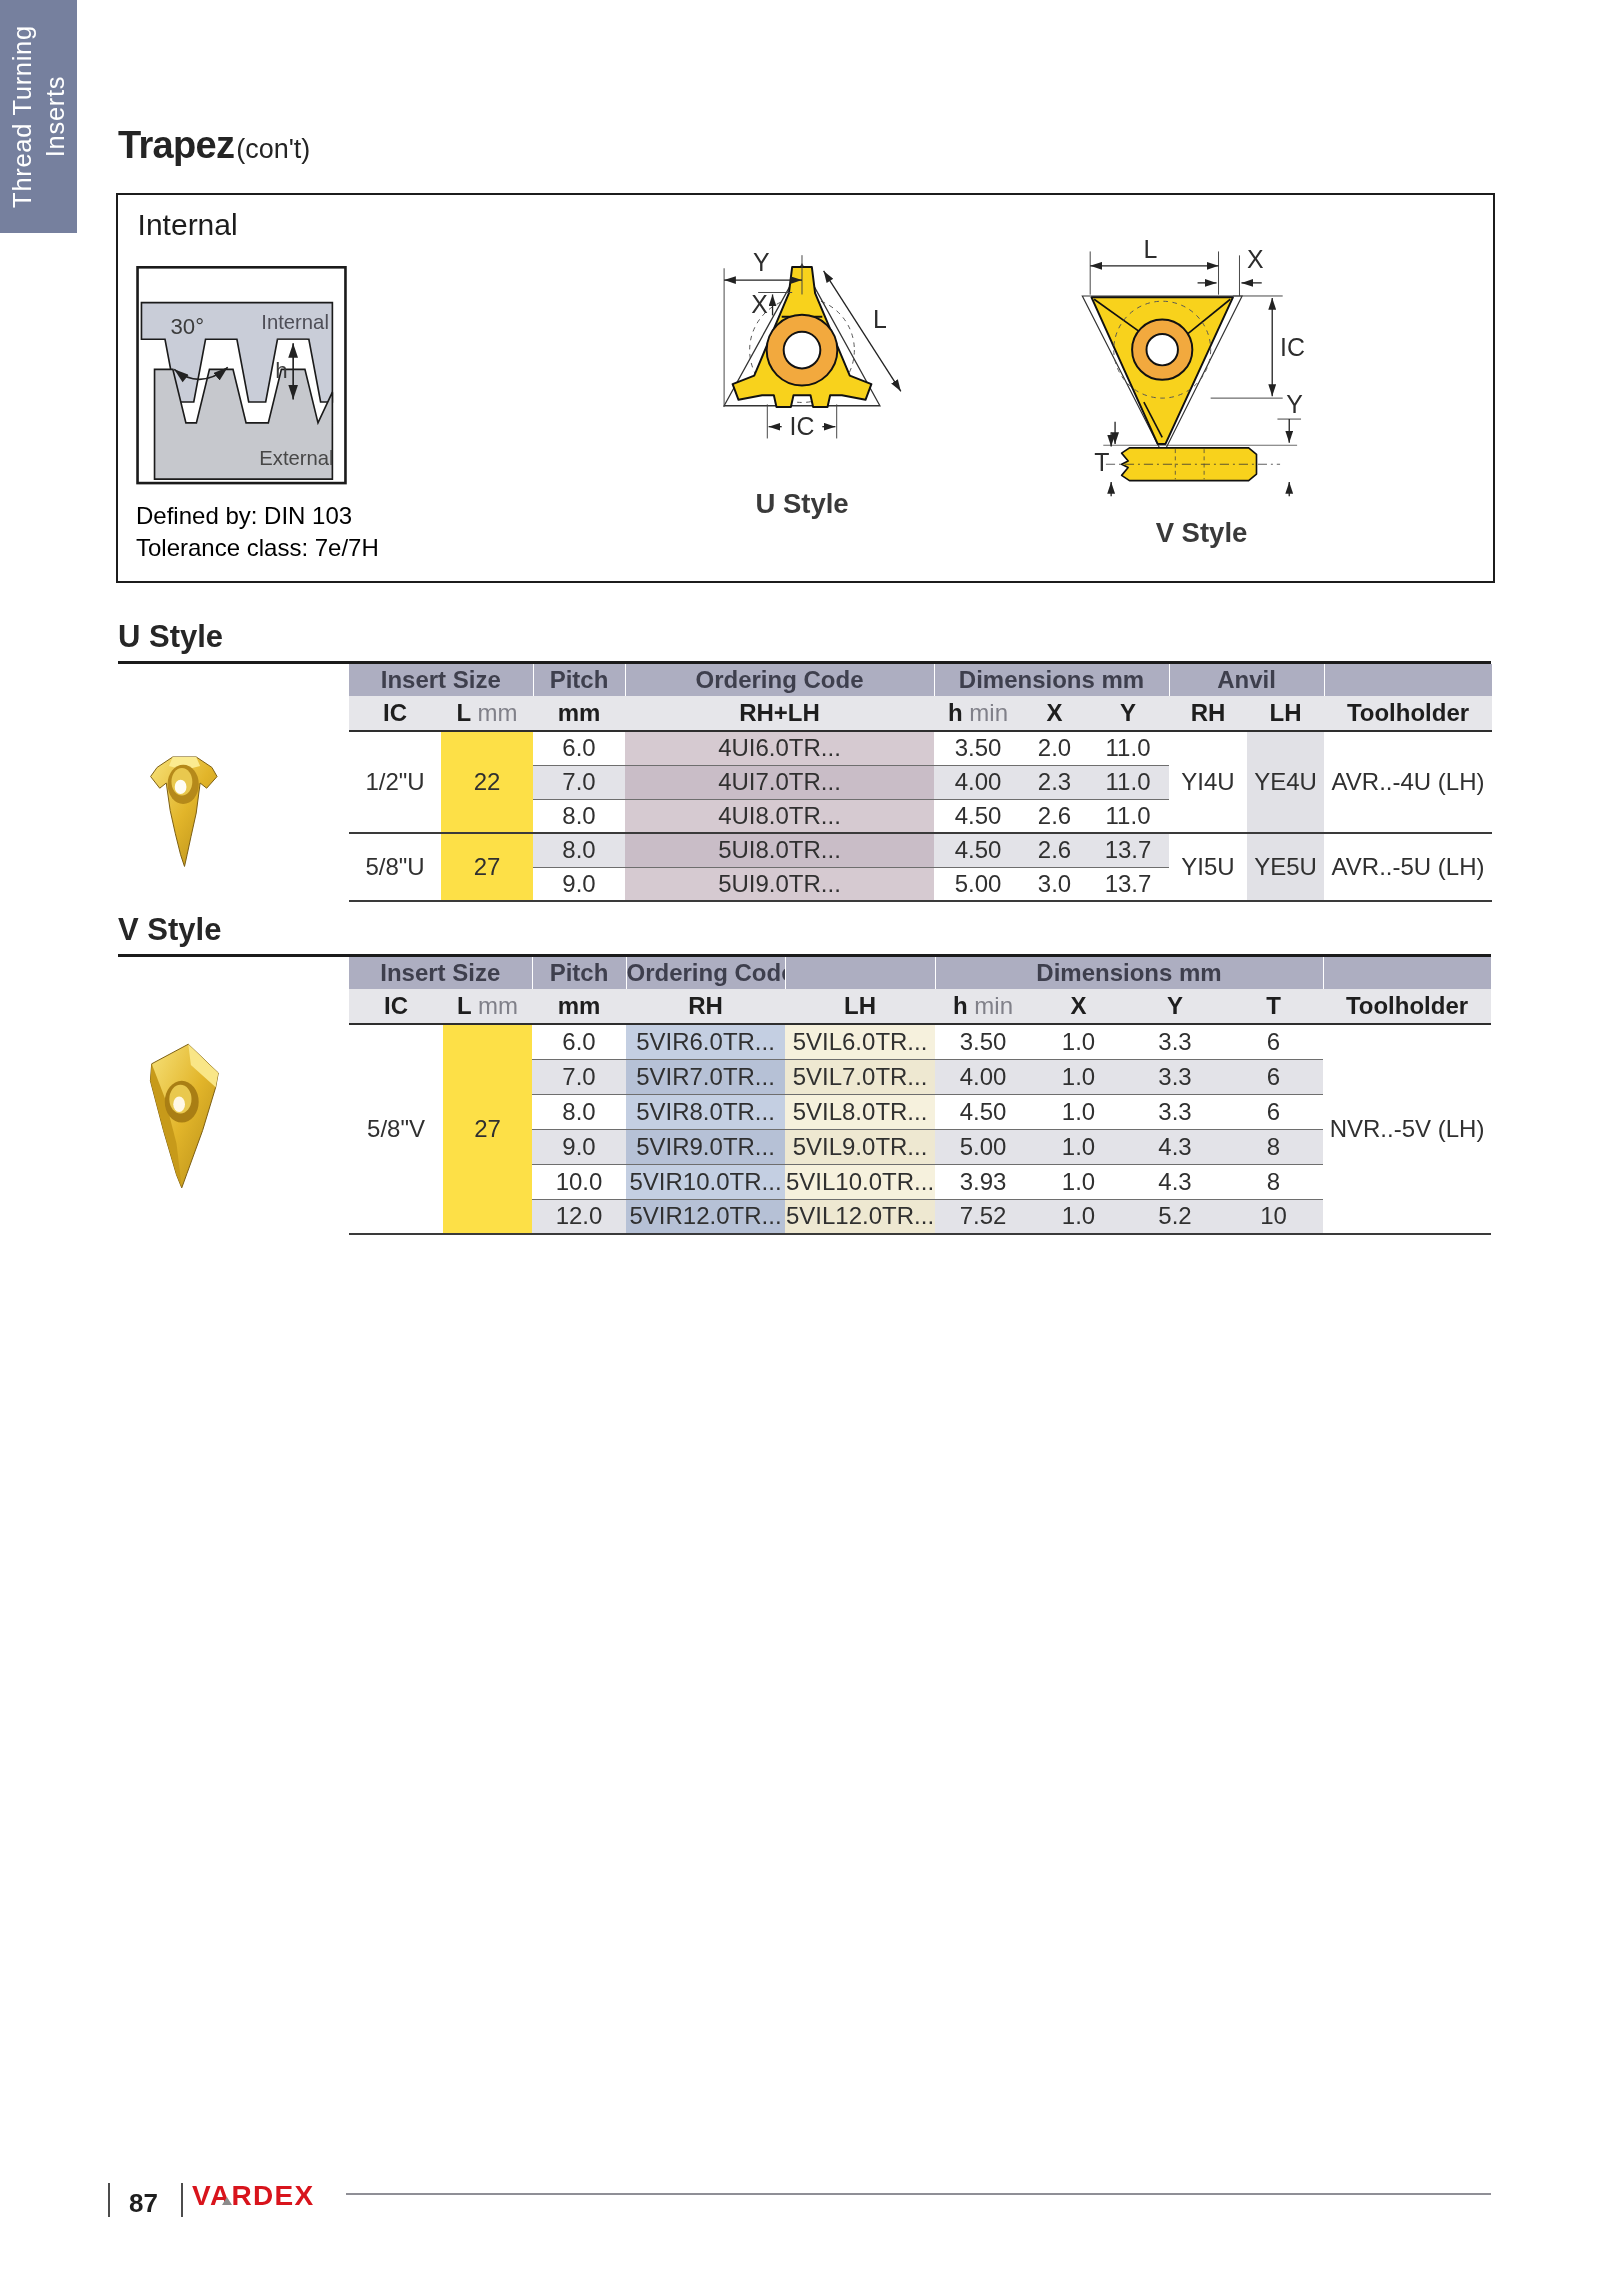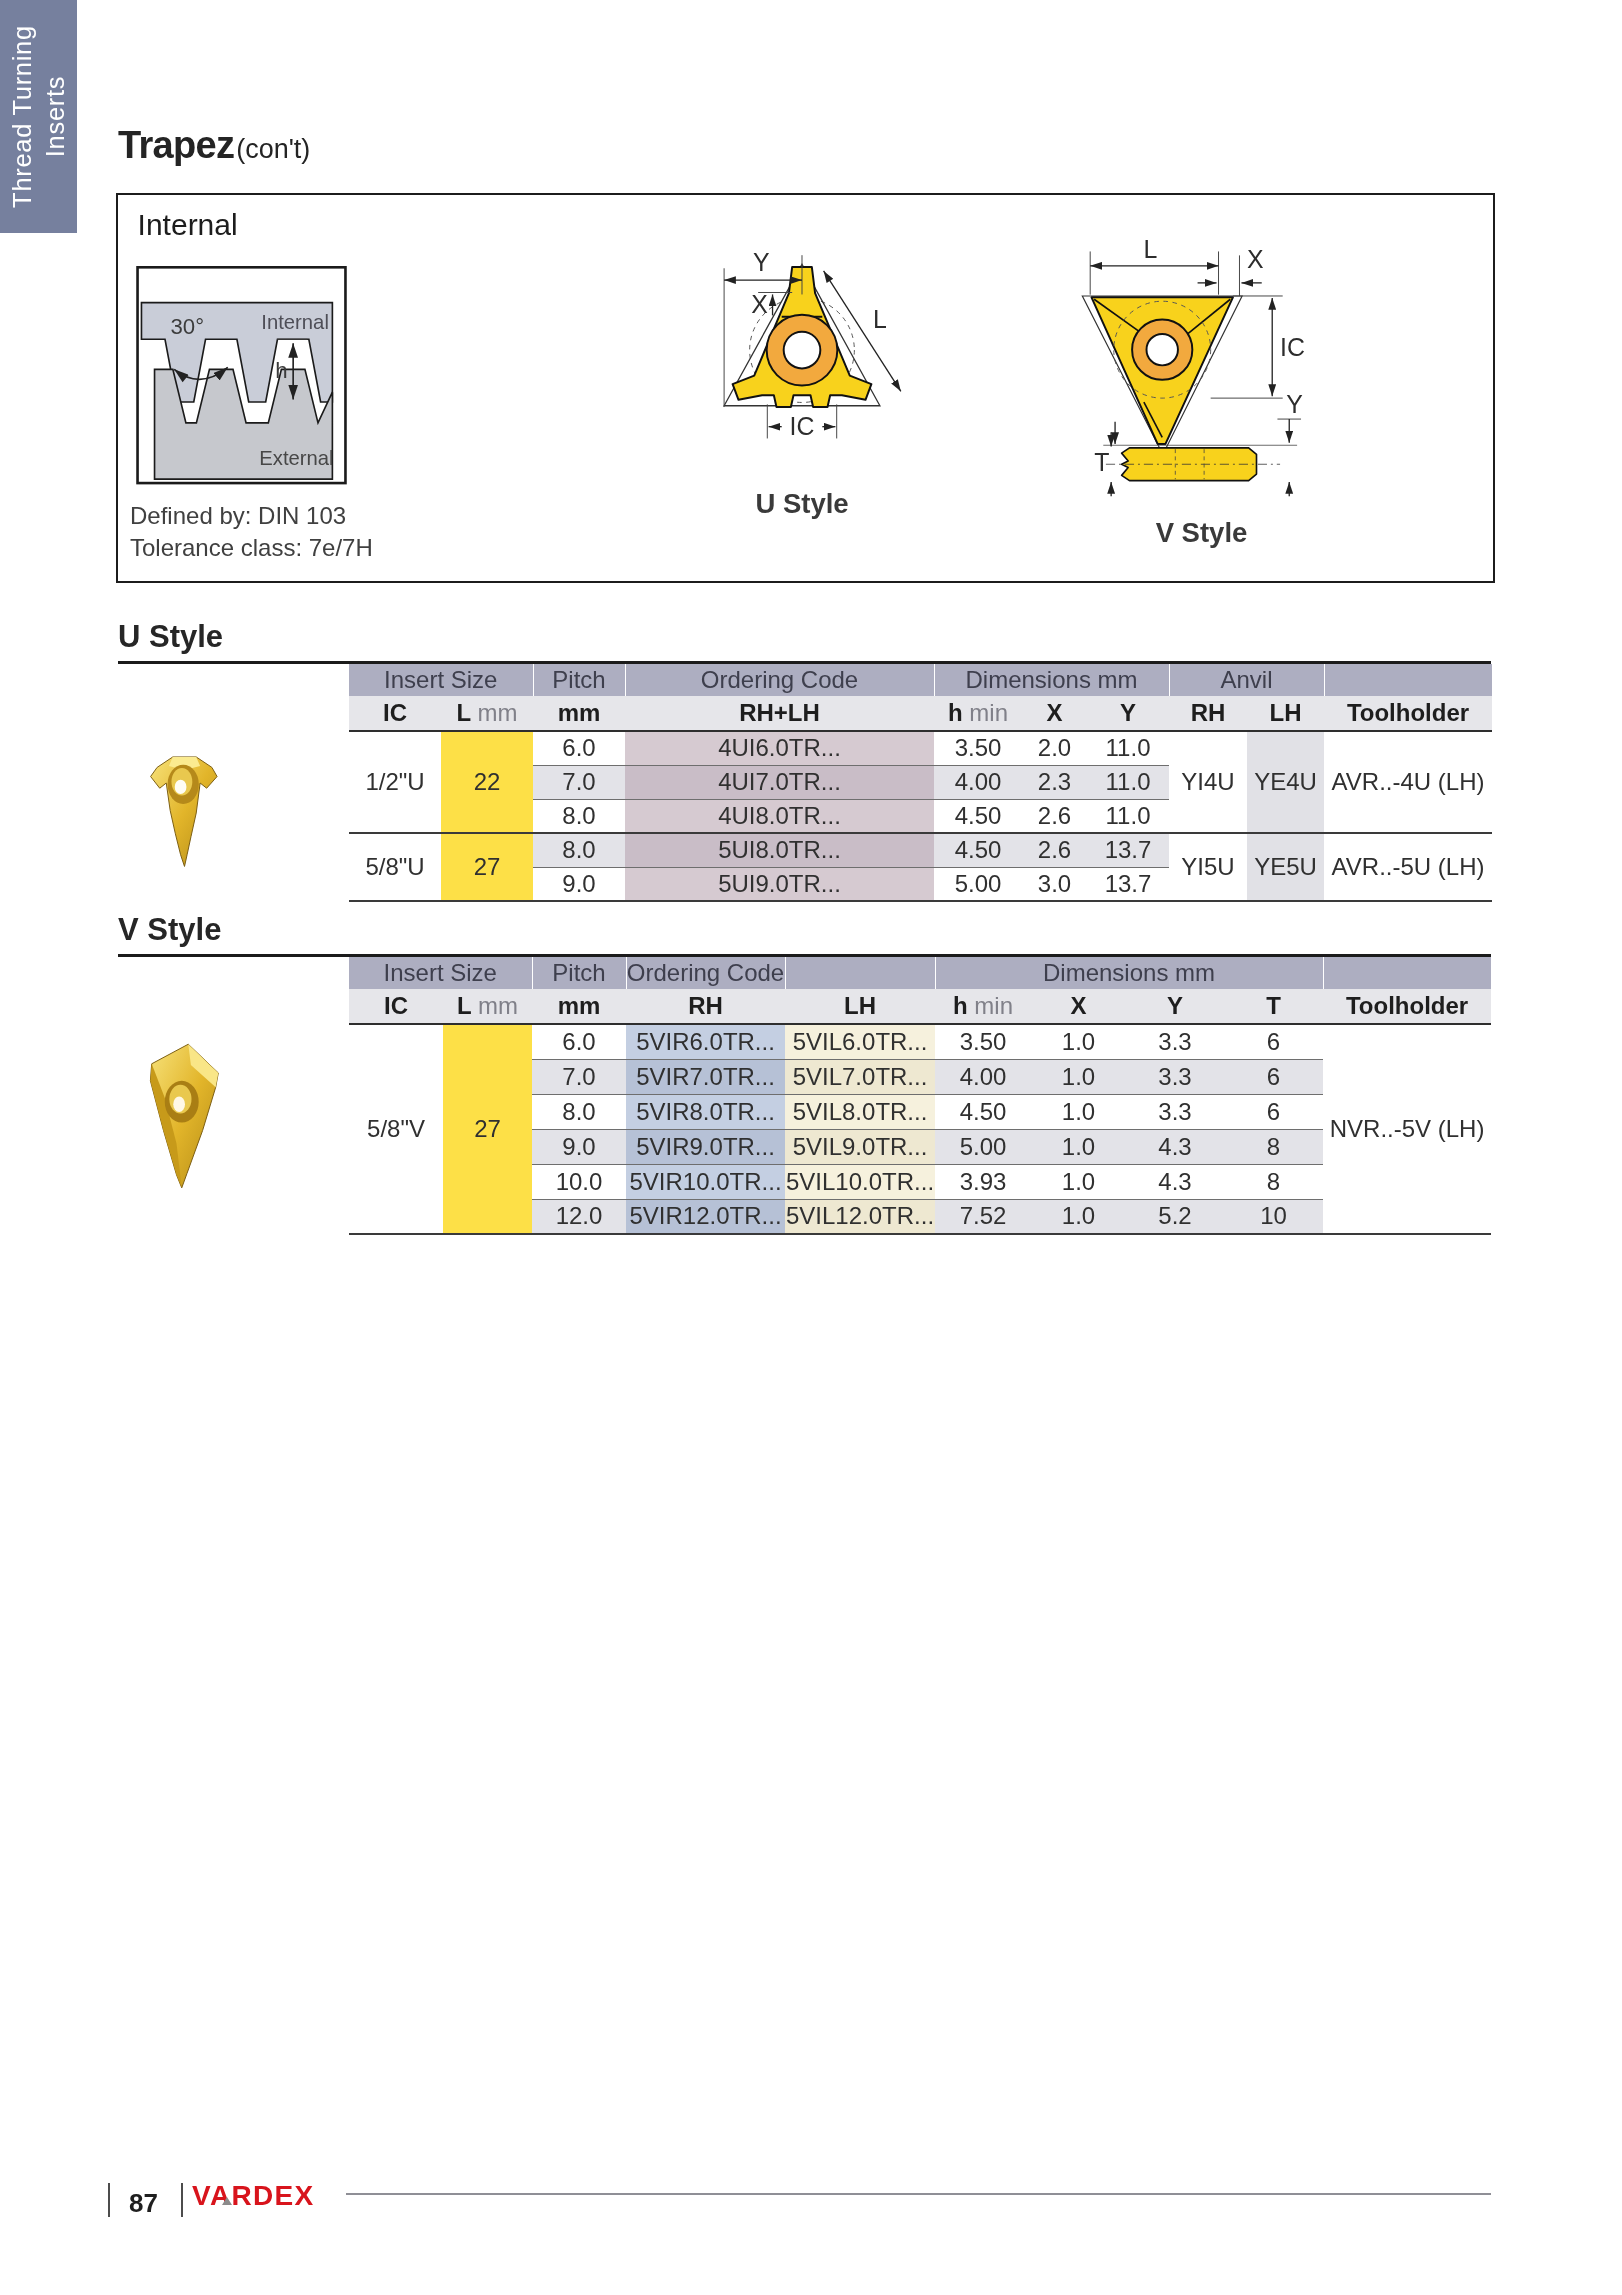--- a/index.html
+++ b/index.html
@@ -12,40 +12,40 @@
     transform:rotate(-90deg) translateX(-233px);transform-origin:0 0;
     display:flex;flex-direction:column;justify-content:center;text-align:center;
     color:#fff;font-size:25.5px;line-height:33px;letter-spacing:0.7px}
   
   #title{left:118px;top:124px;font-size:38px;font-weight:700;color:#242424;letter-spacing:-0.7px}
   #title .note{font-size:27px;font-weight:400;letter-spacing:0;margin-left:2px}
   
   #internal-box{left:116px;top:193px;width:1375px;height:386px;border:2.6px solid #1c1c1c;background:#fff}
   #internal-heading{left:19.6px;top:13px;font-size:30px;color:#1d1d1d}
   #profile-svg{left:18.3px;top:71px}
-  #defined{left:12px;top:305px;font-size:24px;line-height:32px;color:#404040}
+  #defined{left:18px;top:305px;font-size:24px;line-height:32px;color:#000000}
   #u-diagram{left:576px;top:34px}
   #u-caption{left:576px;top:293px;width:216px}
   #v-diagram{left:946px;top:42px}
   #v-caption{left:946px;top:322px;width:275px}
   .caption{font-size:27.5px;font-weight:600;color:#3a3a3a;text-align:center}
   
   .sec-head{font-size:31px;font-weight:700;color:#262626}
   #u-head{left:118px;top:619px}
   #v-head{left:118px;top:912px}
   .rule{background:#1b1b1b;height:2.6px}
   #u-rule{left:118px;top:661px;width:1373px}
   #v-rule{left:118px;top:954px;width:1373px}
   
   #u-table{left:349px;top:664px;width:1141px}
   #v-table{left:349px;top:957px;width:1141px}
   table.spec{border-collapse:collapse;table-layout:fixed;width:100%;font-size:24px;
     color:#303030;text-align:center;border-bottom:2.6px solid #3a3a3a}
   .spec th,.spec td{padding:0;font-weight:400;white-space:nowrap;overflow:hidden}
-  tr.h1 th{background:#adaec1;color:#3e3f4d;font-size:24px;font-weight:400;height:32px;
+  tr.h1 th{background:#adaec1;color:#3e3f4d;font-size:24px;font-weight:700;height:32px;
     border-left:1.3px solid #fff}
   tr.h1 th:first-child{border-left:none}
   tr.h2 th{background:#e6e6ea;height:34px;font-weight:700;color:#1e1e1e;font-size:24px;
     border-bottom:2.6px solid #2e2e2e}
   .unit{font-weight:400;color:#808089}
   #u-table tbody tr{height:34px}
   #v-table tbody tr{height:35px}
   .c-l{background:#fde047}
   tr.alt .st{background:#e3e3e8}
   .code-u{background:#d6cad1} tr.alt .code-u{background:#c9bdc7}

